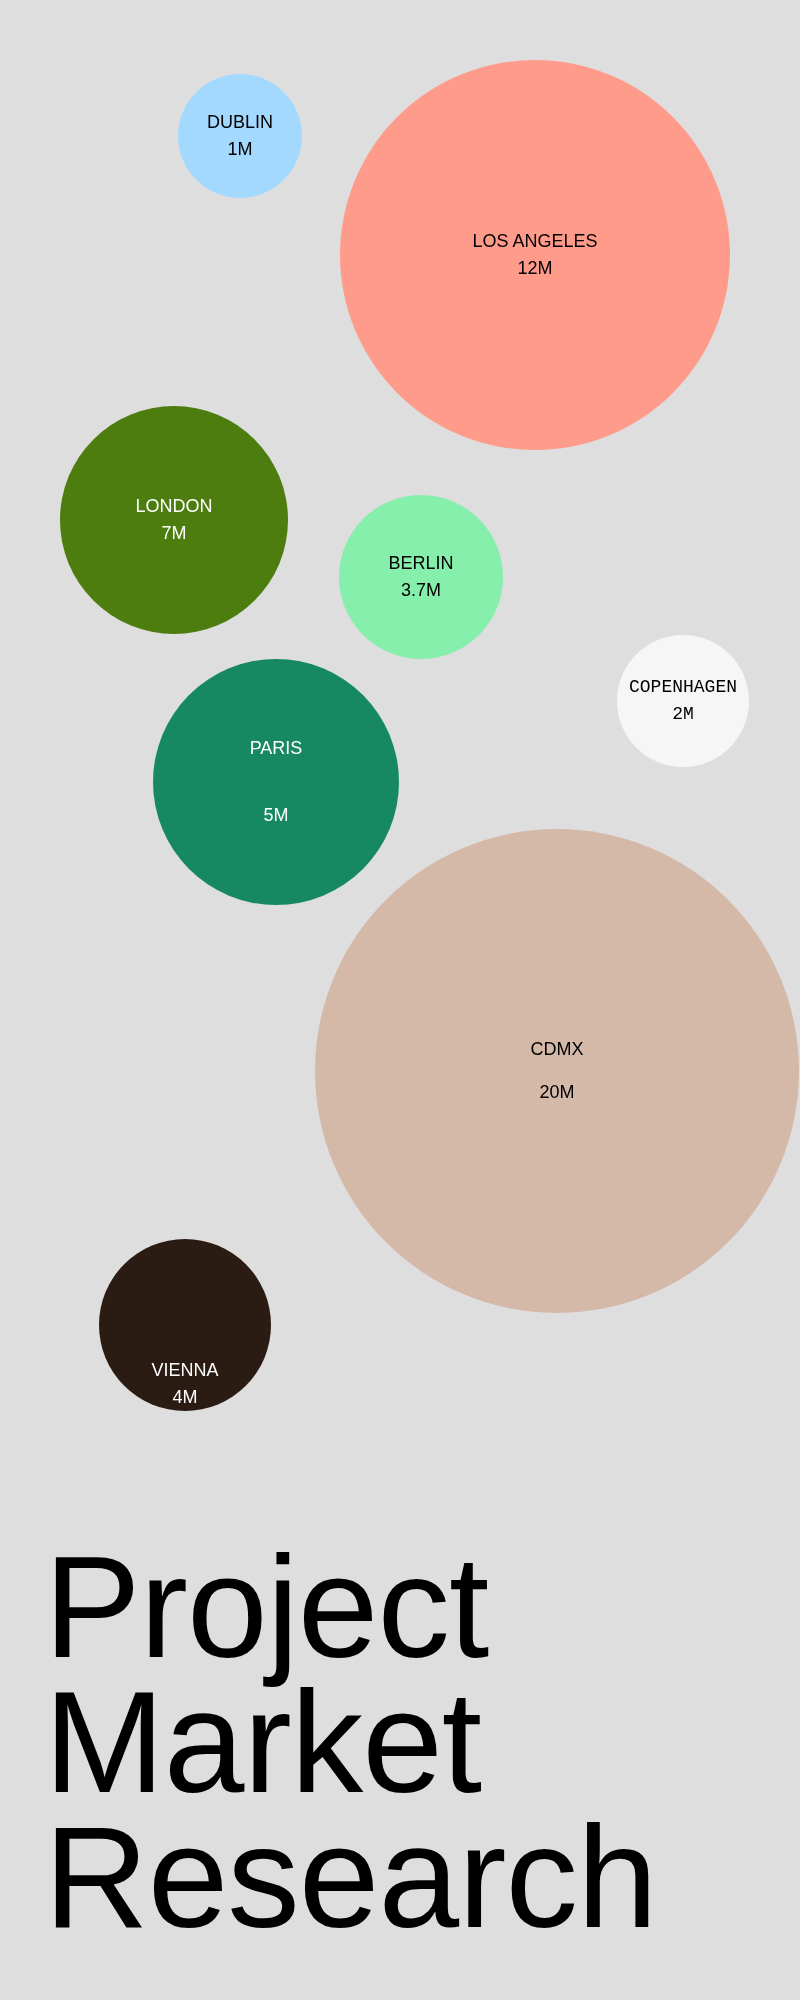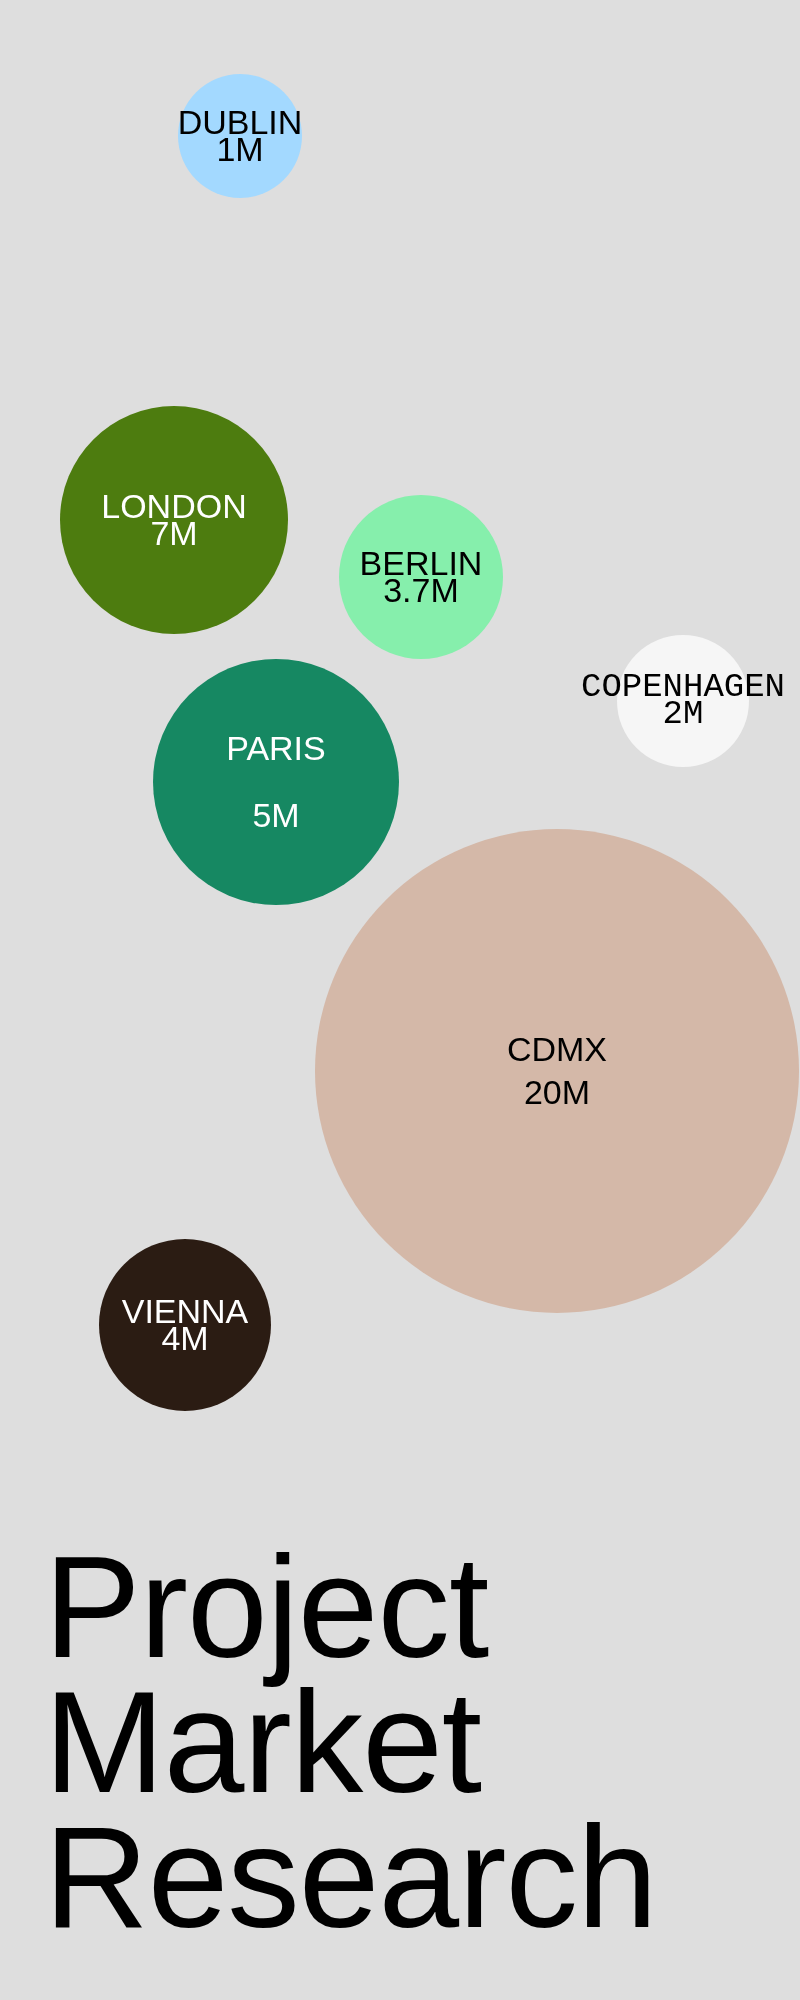--- a/index.html
+++ b/index.html
@@ -12,21 +12,21 @@
     }
     .chart { position: absolute; left: 0; top: 0; width: 800px; height: 1480px; }
     .bubble {
       position: absolute;
       border-radius: 50%;
       display: flex;
       flex-direction: column;
       align-items: center;
       justify-content: center;
       text-align: center;
-      font-size: 34px;
+      font-size: 18px;
       line-height: 27px;
       white-space: nowrap;
     }
     .bubble span { display: block; }
     .title {
       position: absolute;
       left: 44px;
       top: 1540px;
       margin: 0;
       font-weight: 400;
@@ -38,41 +38,45 @@
     .title span { display: block; }
   </style>
 </head>
 <body style="background: rgb(222, 222, 222);">
 
 <div class="chart">
   <div class="bubble" style="left: 178px; top: 74px; width: 124px; height: 124px; background: rgb(163, 217, 255); color: rgb(0, 0, 0);">
     <span>DUBLIN</span>
     <span>1M</span>
   </div>
+  <div class="bubble" style="left: 340px; top: 60px; width: 390px; height: 390px; background: rgb(255, 155, 138); color: rgb(0, 0, 0);">
+    <span>LOS ANGELES</span>
+    <span>12M</span>
+  </div>
   <div class="bubble" style="left: 60px; top: 406px; width: 228px; height: 228px; background: #4d7c0f; color: rgb(255, 255, 255);">
     <span>LONDON</span>
     <span>7M</span>
   </div>
   <div class="bubble" style="left: 339px; top: 495px; width: 164px; height: 164px; background: #86efac; color: rgb(0, 0, 0);">
     <span>BERLIN</span>
     <span>3.7M</span>
   </div>
   <div class="bubble" style="left: 617px; top: 635px; width: 132px; height: 132px; background: rgb(246, 246, 246); color: rgb(0, 0, 0); font-family: Liberation Mono, monospace;">
     <span>COPENHAGEN</span>
     <span>2M</span>
   </div>
   <div class="bubble" style="left: 153px; top: 659px; width: 246px; height: 246px; background: rgb(22, 136, 98); color: rgb(255, 255, 255); gap: 40px;">
     <span>PARIS</span>
     <span>5M</span>
   </div>
   <div class="bubble" style="left: 315px; top: 829px; width: 484px; height: 484px; background: rgb(212, 184, 168); color: rgb(0, 0, 0); gap: 16px;">
     <span>CDMX</span>
     <span>20M</span>
   </div>
-  <div class="bubble" style="left: 99px; top: 1239px; width: 172px; height: 172px; background: rgb(43, 28, 19); color: rgb(255, 255, 255);">
+  <div class="bubble" style="left: 99px; top: 1239px; width: 172px; height: 172px; background: rgb(43, 28, 19); color: rgb(255, 255, 255); justify-content: flex-end;">
     <span>VIENNA</span>
     <span>4M</span>
   </div>
 </div>
 
 <h1 class="title">
   <span>Project</span>
   <span>Market</span>
   <span>Research</span>
 </h1>

